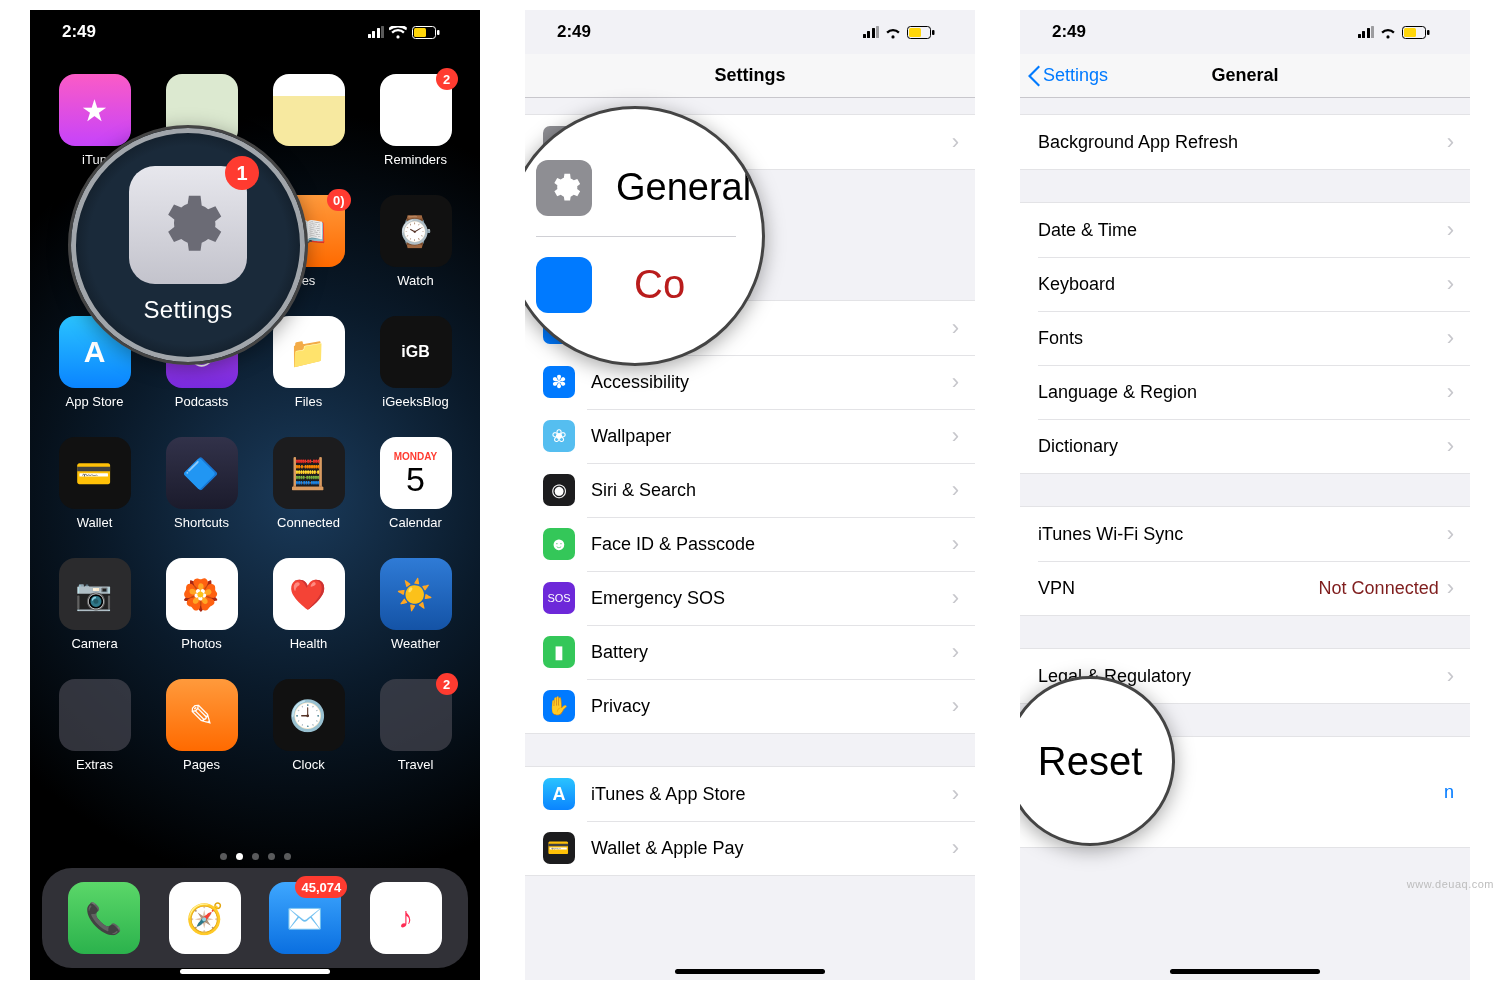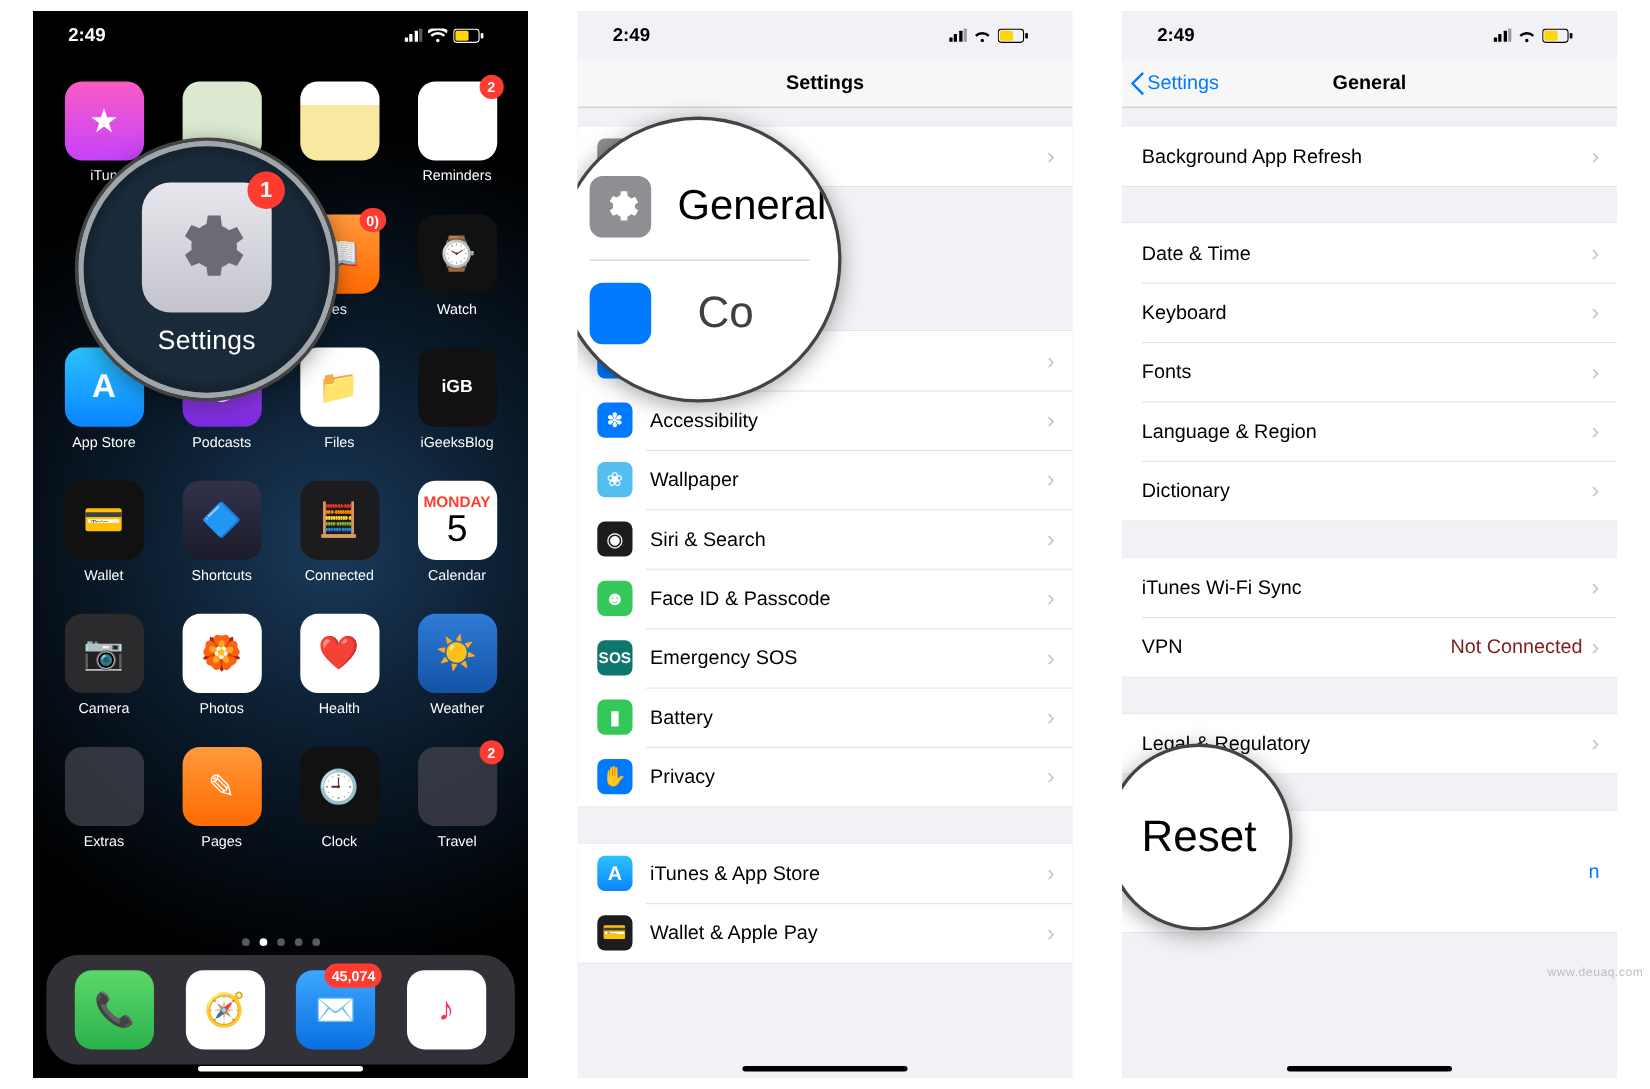--- a/index.html
+++ b/index.html
@@ -162,34 +162,34 @@
   .mag-general-inner {
     width:100%; display:flex; flex-direction:column; align-items:flex-start;
     padding-left: 28px;
   }
   .mag-general-row { display:flex; align-items:center; height: 84px; }
   .mag-general-row .micon {
     width:56px; height:56px; border-radius:12px; background:#8e8e93;
     display:flex; align-items:center; justify-content:center; margin-right:24px;
   }
   .mag-general-label { font-size:38px; color:#000; }
-  .mag-general .partial { font-size:40px; color:#404040; margin-left:18px;}
+  .mag-general .partial { font-size:40px; color:#b91c1c; margin-left:18px;}
   .mag-reset {
     width: 170px; height: 170px; left: -15px; top: 666px;
   }
   .mag-reset-label { font-size:40px; color:#000; }
 
   .home-indicator {
     position:absolute; bottom:6px; left:50%; transform:translateX(-50%);
     width:150px; height:5px; border-radius:3px; background:#000;
   }
   .dark .home-indicator { background:#fff; }
 
   
-  .cal-top{font-size:14px;color:#ff3b30;font-weight:600;text-transform:uppercase;}
+  .cal-top{font-size:10px;color:#ff3b30;font-weight:600;text-transform:uppercase;}
   .cal-date{font-size:34px;color:#000;font-weight:300;line-height:1;}
 
   
   .watermark {
     position: fixed;
     right: 6px;
     bottom: 100px;
     font-size: 11px;
     color: #bdbdbd;
     writing-mode: horizontal-tb;
@@ -422,21 +422,21 @@
           <div class="icon" style="background:#1c1c1e">◉</div>
           <span class="label">Siri &amp; Search</span>
           <span class="chevron">›</span>
         </div>
       <div class="row">
           <div class="icon" style="background:#34c759">☻</div>
           <span class="label">Face ID &amp; Passcode</span>
           <span class="chevron">›</span>
         </div>
       <div class="row">
-          <div class="icon" style="background:#0f766e;font-size:14px;font-weight:700">SOS</div>
+          <div class="icon" style="background:#6d28d9;font-size:11px;font-weight:400">SOS</div>
           <span class="label">Emergency SOS</span>
           <span class="chevron">›</span>
         </div>
       <div class="row">
           <div class="icon" style="background:#34c759">▮</div>
           <span class="label">Battery</span>
           <span class="chevron">›</span>
         </div>
       <div class="row">
           <div class="icon" style="background:#007aff">✋</div>

